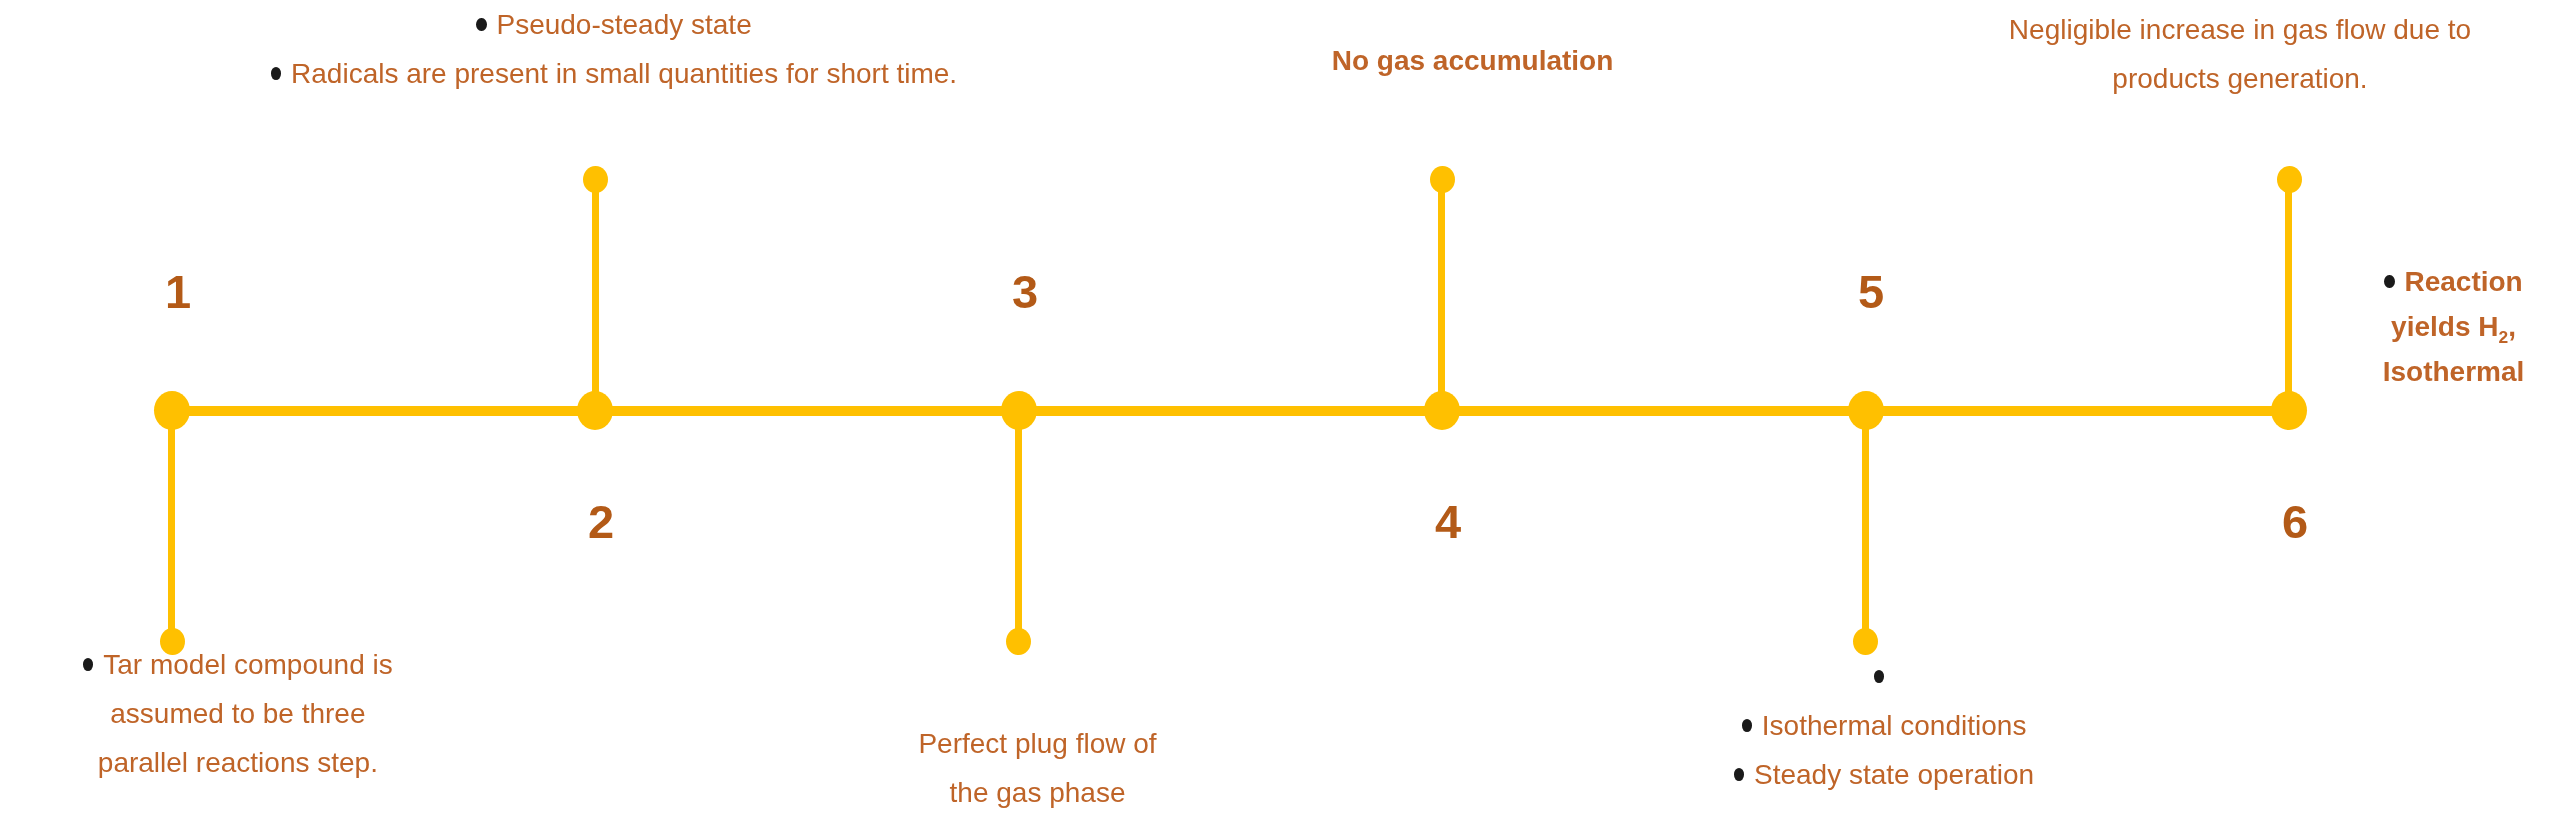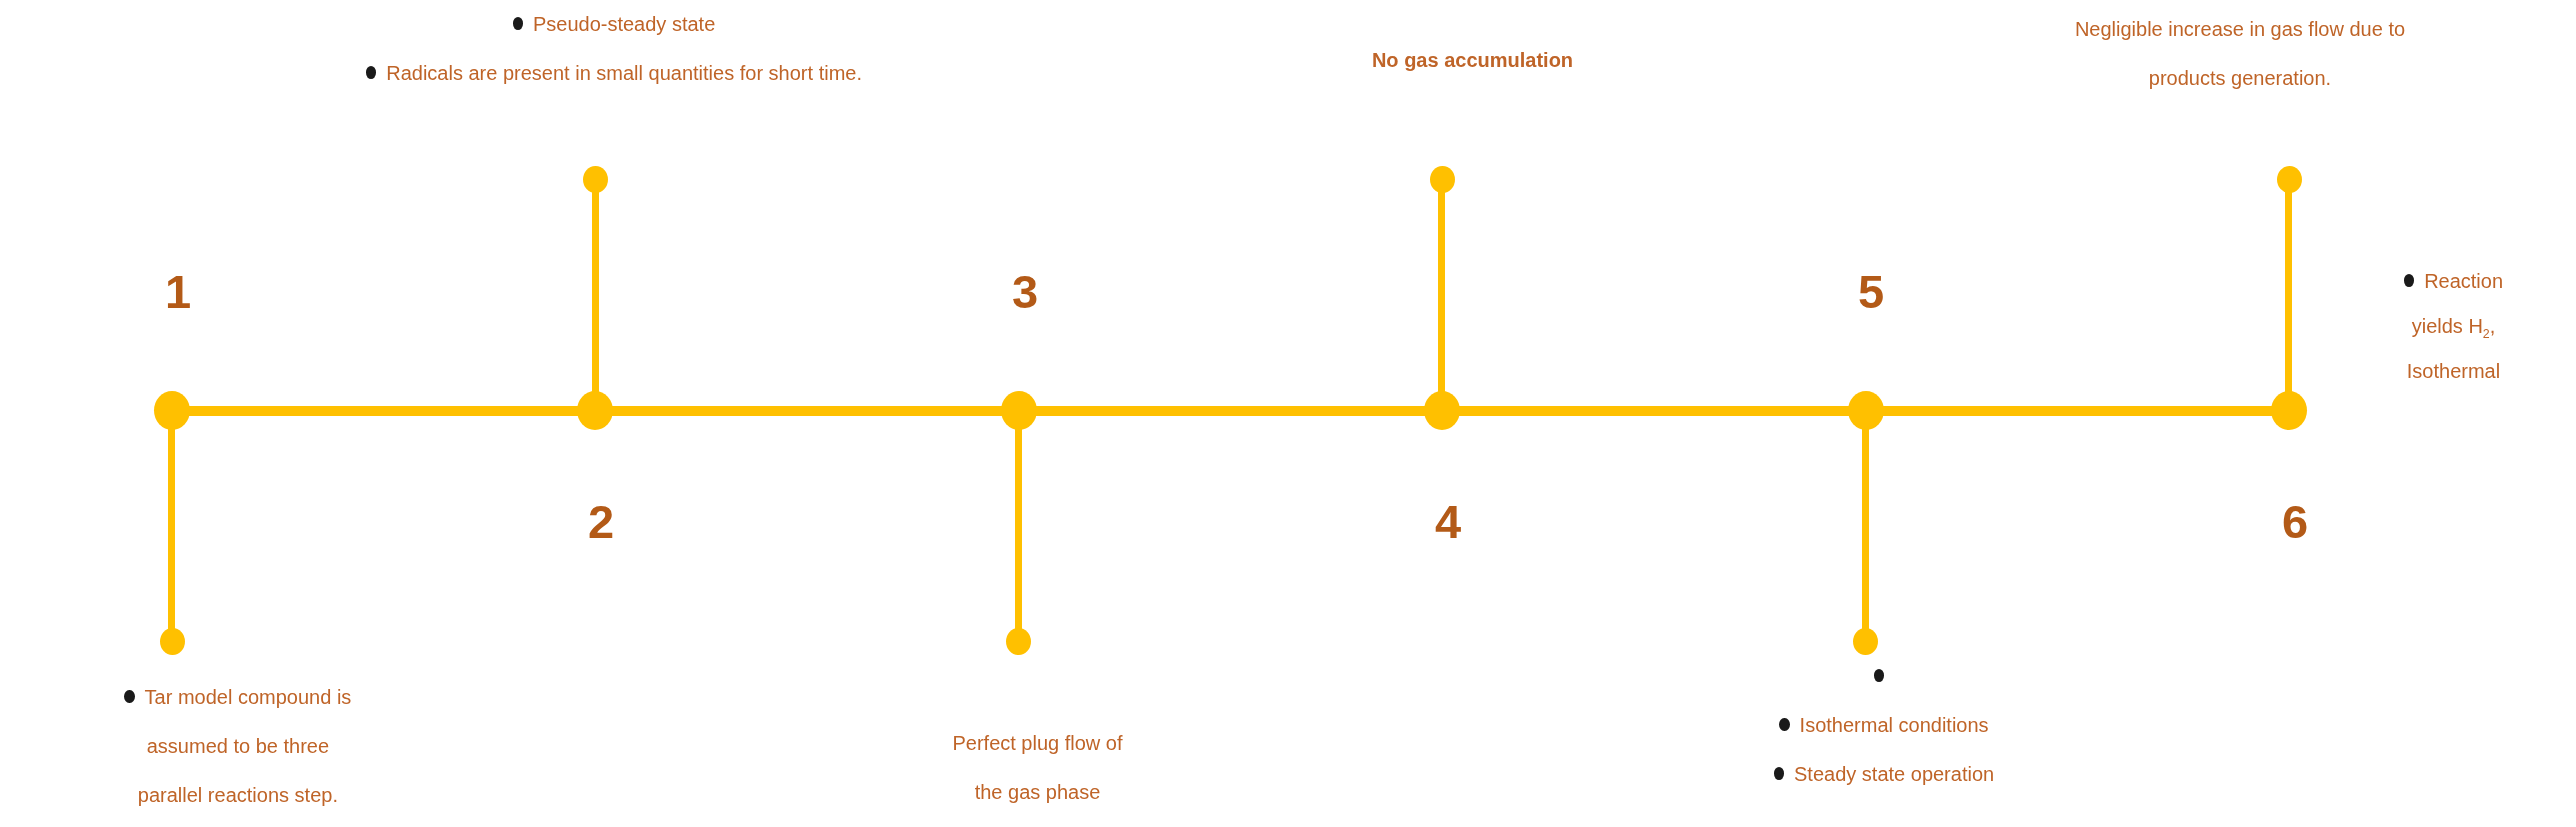--- a/index.html
+++ b/index.html
@@ -40,25 +40,25 @@
   }
   .num{
     position:absolute;width:98px;
     text-align:center;
     font-size:47px;font-weight:bold;line-height:1;
     color:var(--num-col);
   }
   .note{
     position:absolute;
     text-align:center;
-    font-size:20px;line-height:49px;
+    font-size:28px;line-height:49px;
     color:var(--note-col);
   }
   .note .line{white-space:nowrap;}
-  .note-right{line-height:45px;}
+  .note-right{line-height:45px;font-weight:bold;}
   .bullet{
     display:inline-block;
     width:10.4px;height:13px;border-radius:50%;
     background:var(--bullet-col);
     margin-right:9.8px;margin-bottom:3.7px;
     vertical-align:middle;
   }
   sub{font-size:0.62em;line-height:0;}
 </style>
 </head>
@@ -105,21 +105,21 @@
 
   <div class="note" style="left:1227px;top:36px;width:491px;font-weight:bold;">
     <div class="line"><span>No gas accumulation</span></div>
   </div>
 
   <div class="note" style="left:1872px;top:4.9px;width:736px;">
     <div class="line"><span>Negligible increase in gas flow due to</span></div>
     <div class="line"><span>products generation.</span></div>
   </div>
 
-  <div class="note" style="left:4.9px;top:673px;width:466px;">
+  <div class="note" style="left:4.9px;top:640px;width:466px;">
     <div class="line"><span class="bullet"></span><span>Tar model compound is</span></div>
     <div class="line"><span>assumed to be three</span></div>
     <div class="line"><span>parallel reactions step.</span></div>
   </div>
 
   <div class="note" style="left:792px;top:719px;width:491px;">
     <div class="line"><span>Perfect plug flow of</span></div>
     <div class="line"><span>the gas phase</span></div>
   </div>
 

